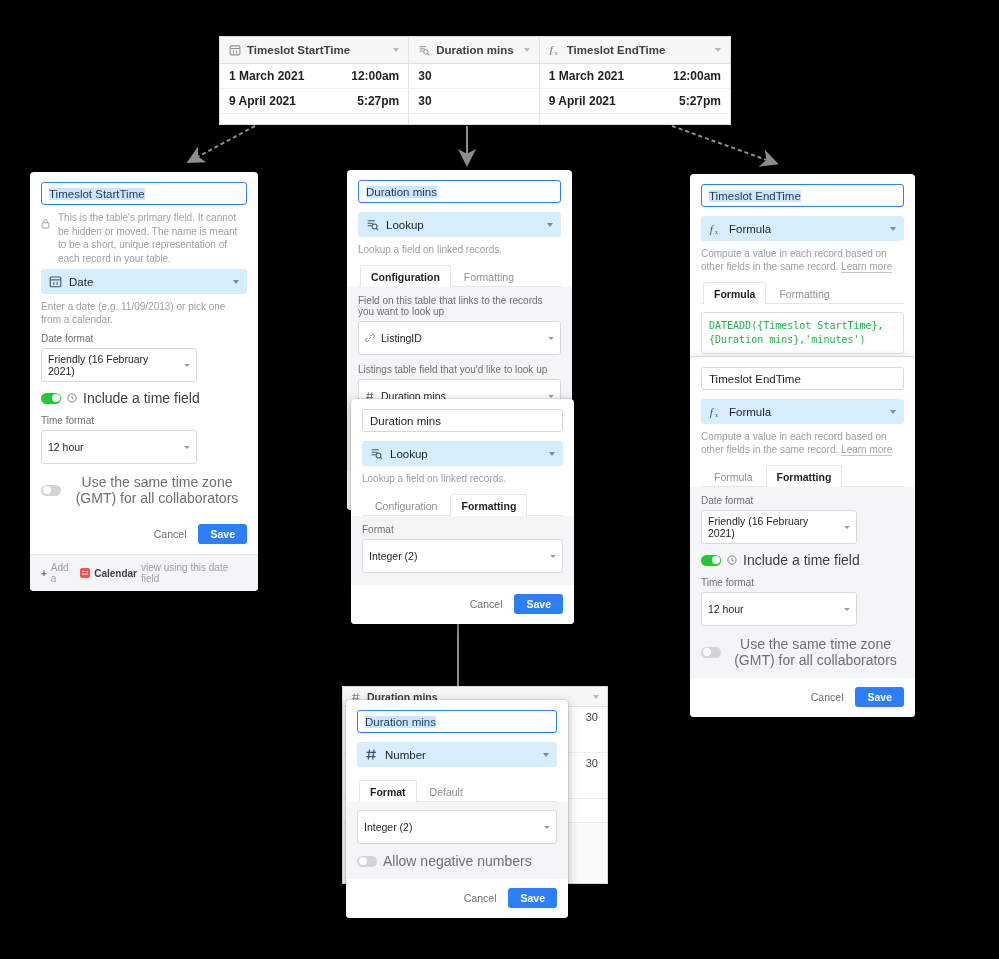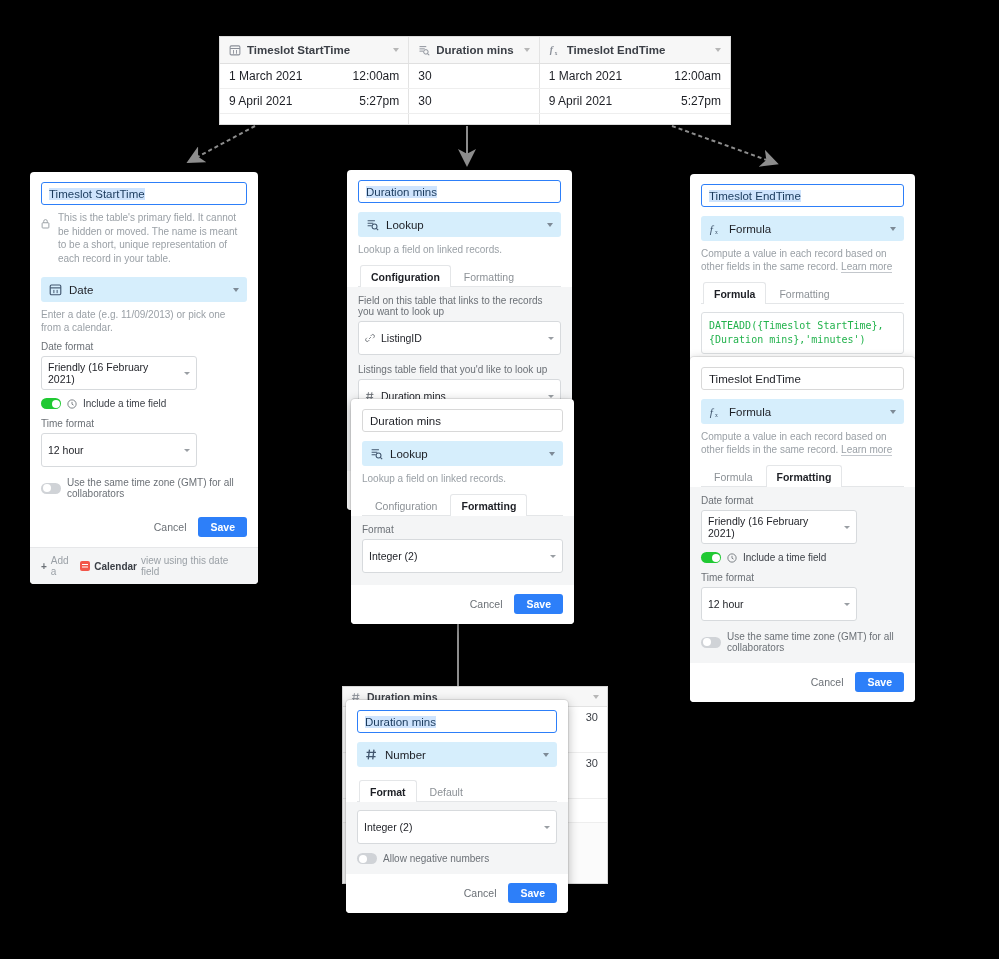--- a/index.html
+++ b/index.html
@@ -23,21 +23,21 @@
     font-size: 12px;
     color: #1d1f25;
   }
   .grid-row { display: flex; }
   .grid-head { background: #f7f7f7; border-bottom: 1px solid #e0e0e0; }
   .grid-cell {
     border-right: 1px solid #e3e3e3;
     padding: 0 9px;
     display: flex; align-items: center;
     height: 24px;
-    overflow: hidden; white-space: nowrap;
+    overflow: hidden; white-space: nowrap; font-weight: bold;
   }
   .grid-cell:last-child { border-right: none; }
   .grid-head .grid-cell { height: 26px; font-weight: 600; color: #3b3f46; font-size:11.5px; }
   .grid-body .grid-row { border-bottom: 1px solid #eeeeee; }
   .grid-body .grid-cell { height: 24px; }
   .fieldname { display:flex; align-items:center; gap:6px; flex:1; min-width:0; }
   .fieldname .lbl { overflow:hidden; text-overflow:ellipsis; white-space:nowrap; }
   .caret-sm {
     width: 0; height: 0; margin-left:auto;
     border-left: 3.5px solid transparent;
@@ -80,21 +80,21 @@
   .helper {
     color: #9aa0a6;
     font-size: 10px;
     line-height: 13px;
     margin: 6px 0 7px 0;
   }
   .helper .u { border-bottom: 1px solid #c3c7cc; }
 
   .primary-note {
     display: flex; gap: 6px; align-items: flex-start;
-    margin: 6px 0 12px 0;
+    margin: 6px 0 4px 0;
   }
   .primary-note .lock { flex: 0 0 11px; margin-top: 7px; color:#9aa0a6; }
   .primary-note .txt { color:#9aa0a6; font-size:10px; line-height:13.5px; }
 
   .type-select {
     height: 25px;
     background: #d6eefc;
     border-radius: 3px;
     display: flex; align-items: center;
     padding: 0 8px;
@@ -167,21 +167,21 @@
     width: 20px; height: 11px; border-radius: 6px;
     background: #d0d3d7; position: relative; flex:0 0 auto;
   }
   .switch.on { background: #20c933; }
   .switch .knob {
     position:absolute; top: 1.5px; left: 1.5px;
     width: 8px; height: 8px; border-radius: 50%;
     background: #fff;
   }
   .switch.on .knob { left: auto; right: 1.5px; }
-  .toggle-row .tlabel { font-size: 10px; color: #3b3f46; }
+  .toggle-row .tlabel { font-size: 14px; color: #3b3f46; text-align: center; }
   .toggle-row .tlabel.muted { color:#6b7076; }
   .clock { color:#6b7076; display:inline-flex; }
 
   .cond-row { display:flex; gap:7px; align-items:flex-start; margin-top: 9px; }
   .cond-row .ctxt { font-size:10px; color:#8c9196; line-height:13px; }
 
   .actions {
     display: flex; align-items: center; justify-content: flex-end;
     gap: 12px;
     padding: 9px 11px 10px 11px;

